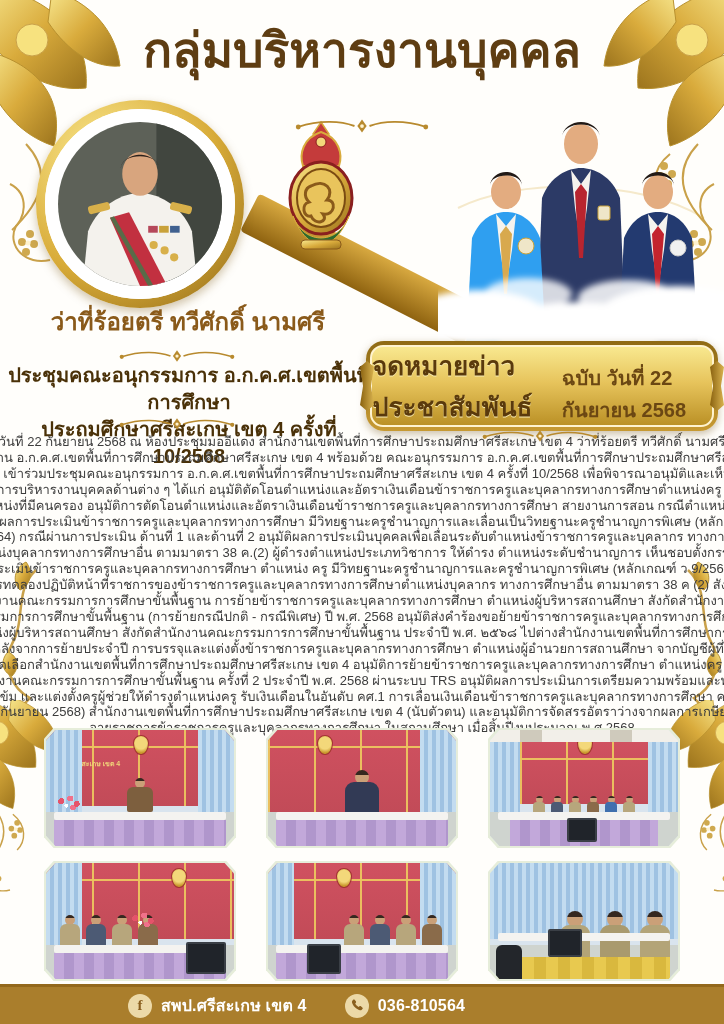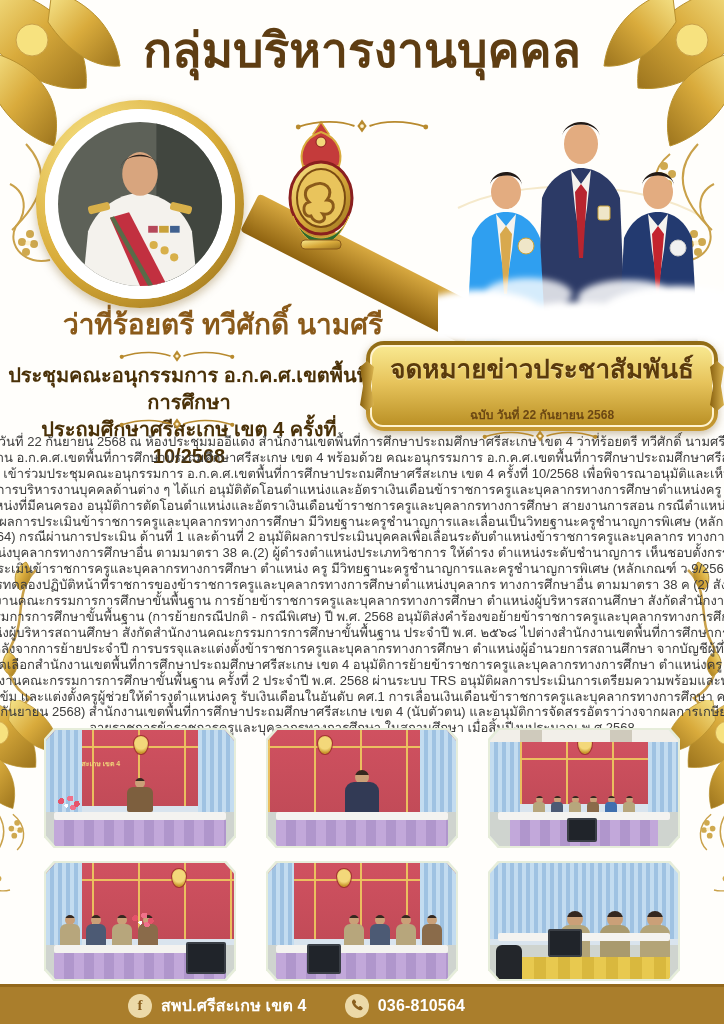--- a/index.html
+++ b/index.html
@@ -24,45 +24,45 @@
 
   
   .portrait{position:absolute;left:36px;top:100px;width:208px;height:208px;border-radius:50%;
             background:radial-gradient(circle at 32% 28%,#fbe98f,#d8ab38 55%,#9c741d 90%);
             box-shadow:0 4px 10px rgba(120,85,20,.35);z-index:3;}
   .portrait-inner{position:absolute;inset:9px;border-radius:50%;background:#fff;
                   box-shadow:inset 0 0 0 3px #fff;}
   .portrait-photo{position:absolute;inset:13px;border-radius:50%;overflow:hidden;}
 
   .chair-name{position:absolute;top:302px;left:0;width:376px;text-align:center;
-              font-size:28px;font-weight:bold;color:#8a5a1a;z-index:4;padding-left:35px;}
+              font-size:24px;font-weight:bold;color:#8a5a1a;z-index:4;}
   .chair-role{position:absolute;top:332px;left:0;width:376px;text-align:center;
               font-size:13.5px;font-weight:bold;color:#9a6b1e;z-index:4;}
 
   
   .emblem{position:absolute;left:281px;top:120px;width:80px;height:136px;z-index:3;}
   .trio{position:absolute;left:438px;top:88px;width:286px;height:258px;z-index:2;}
 
   
   .headline{position:absolute;top:362px;left:6px;width:366px;text-align:center;
             color:#4a3108;font-weight:bold;font-size:20px;line-height:1.35;z-index:4;}
 
   
   .banner{position:absolute;left:366px;top:341px;width:352px;height:90px;z-index:5;
           border-radius:18px;background:linear-gradient(180deg,#8f6a14,#c79a33);
           padding:4px;box-sizing:border-box;box-shadow:0 3px 8px rgba(100,70,10,.35);}
   .banner-in{width:100%;height:100%;box-sizing:border-box;border:2px solid #fff3cf;border-radius:13px;
              background:linear-gradient(180deg,#f8e88f 0%,#e7c45c 45%,#bb9126 100%);
-             display:flex;flex-direction:column;align-items:center;justify-content:center;}
+             display:flex;flex-direction:row;align-items:center;justify-content:center;}
   .banner::before,.banner::after{content:"";position:absolute;top:50%;width:14px;height:50px;
         transform:translateY(-50%);background:linear-gradient(90deg,#8a6210,#d9b34f);
         clip-path:polygon(50% 0,100% 12%,78% 50%,100% 88%,50% 100%,0 88%,22% 50%,0 12%);}
   .banner::before{left:-6px;} .banner::after{right:-6px;}
   .banner-title{font-size:26px;font-weight:bold;color:#5a3a0c;text-shadow:0 1px 0 #f7e9b0;}
-  .banner-issue{font-size:12px;font-weight:bold;color:#6b4713;margin-top:16px;}
+  .banner-issue{font-size:20px;font-weight:bold;color:#6b4713;margin-top:16px;}
 
   
   .body-text{position:absolute;top:434px;left:0;width:724px;z-index:4;
              display:flex;flex-direction:column;align-items:center;}
   .body-line{font-size:13px;line-height:15.9px;color:#3c3c3c;white-space:nowrap;text-align:center;}
 
   
   .photo-grid{position:absolute;top:728px;left:50%;transform:translateX(-50%);
               display:grid;grid-template-columns:repeat(3,192px);gap:13px 30px;z-index:4;}
   .photo{position:relative;width:192px;height:120px;background:#e6edda;

